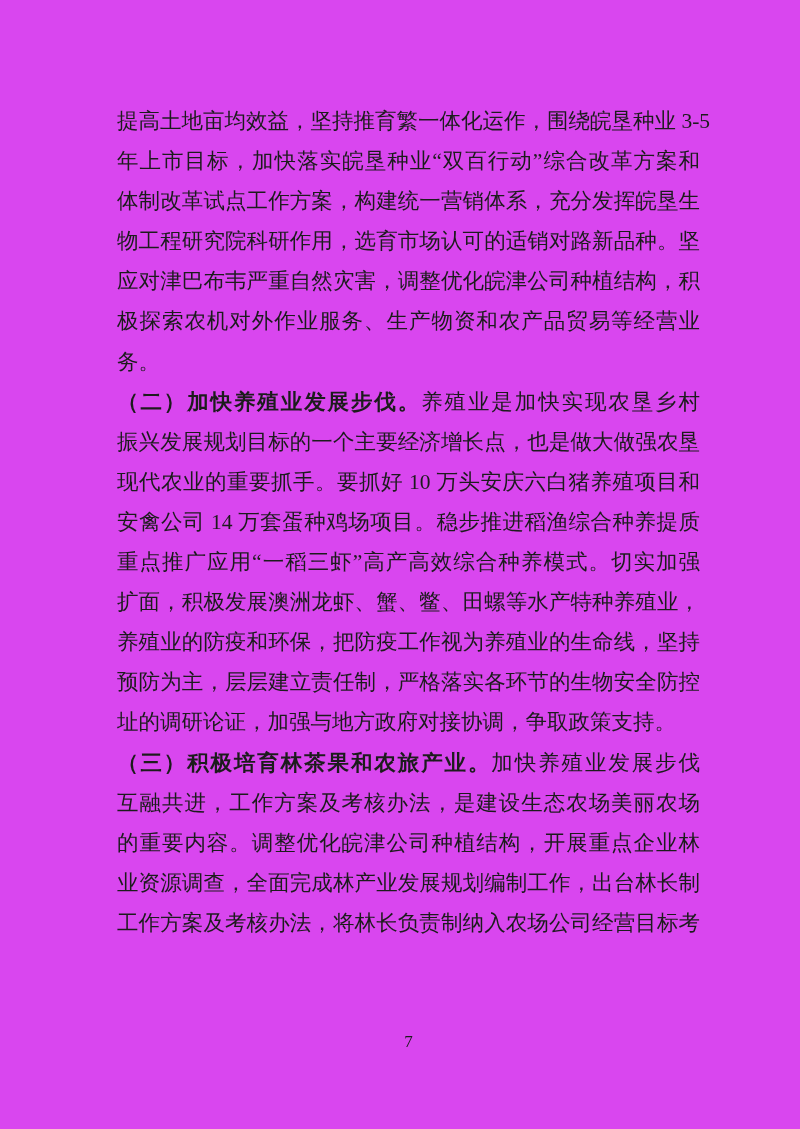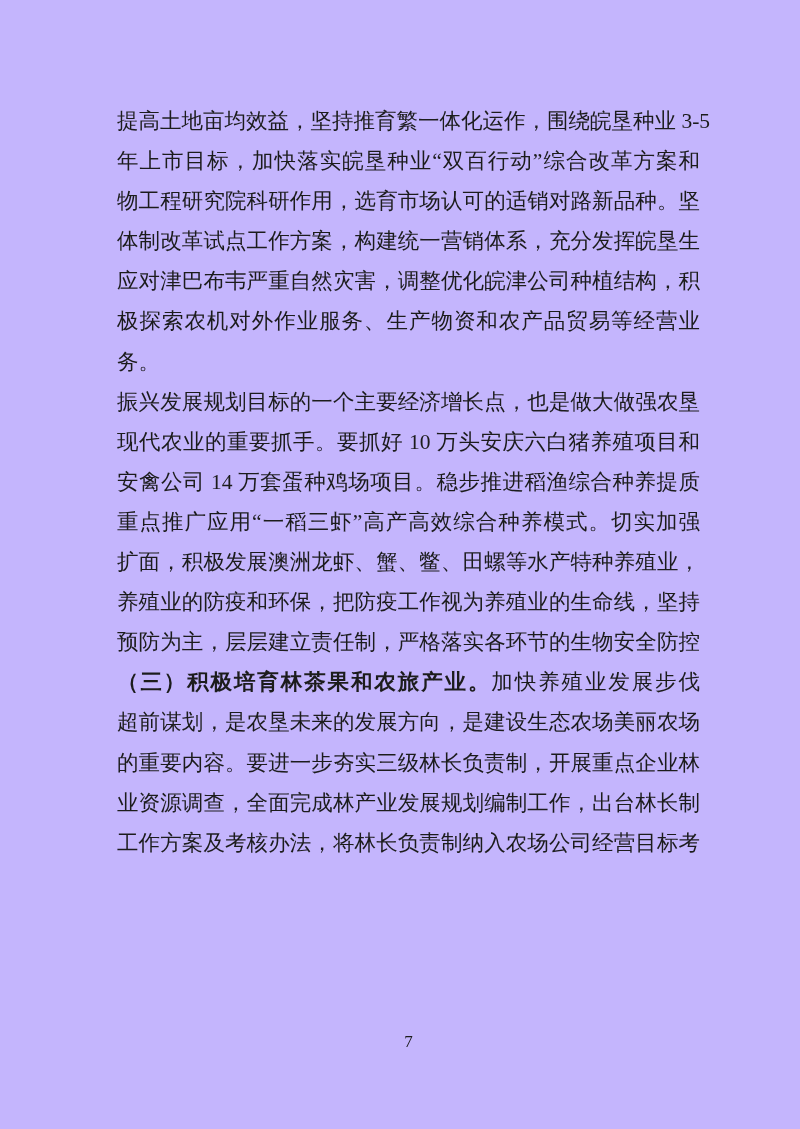--- a/index.html
+++ b/index.html
@@ -4,21 +4,21 @@
 <style>
   html, body {
     margin: 0;
     padding: 0;
     background: #e8e8e8;
   }
   .page {
     position: relative;
     width: 800px;
     height: 1129px;
-    background: #c4b5fd;
+    background: #d946ef;
     font-family: "Liberation Serif", "DejaVu Serif", serif;
     color: #1c1c1c;
     overflow: hidden;
   }
   .text-block {
     position: absolute;
     left: 117px;
     top: 101px;
     width: 583px;
   }
@@ -49,32 +49,34 @@
     color: #1c1c1c;
   }
 </style>
 </head>
 <body>
 
 <div class="page">
   <div class="text-block">
     <div class="line"><span>提高土地亩均效益，坚持推育繁一体化运作，围绕皖垦种业 3-5</span></div>
     <div class="line"><span>年上市目标，加快落实皖垦种业“双百行动”综合改革方案和</span></div>
+    <div class="line"><span>体制改革试点工作方案，构建统一营销体系，充分发挥皖垦生</span></div>
     <div class="line"><span>物工程研究院科研作用，选育市场认可的适销对路新品种。坚</span></div>
-    <div class="line"><span>体制改革试点工作方案，构建统一营销体系，充分发挥皖垦生</span></div>
     <div class="line"><span>应对津巴布韦严重自然灾害，调整优化皖津公司种植结构，积</span></div>
     <div class="line"><span>极探索农机对外作业服务、生产物资和农产品贸易等经营业</span></div>
     <div class="line pend"><span>务。</span></div>
+    <div class="line"><span class="b">（二）加快养殖业发展步伐。</span><span>养殖业是加快实现农垦乡村</span></div>
     <div class="line"><span>振兴发展规划目标的一个主要经济增长点，也是做大做强农垦</span></div>
     <div class="line"><span>现代农业的重要抓手。要抓好 10 万头安庆六白猪养殖项目和</span></div>
     <div class="line"><span>安禽公司 14 万套蛋种鸡场项目。稳步推进稻渔综合种养提质</span></div>
     <div class="line"><span>重点推广应用“一稻三虾”高产高效综合种养模式。切实加强</span></div>
     <div class="line"><span>扩面，积极发展澳洲龙虾、蟹、鳖、田螺等水产特种养殖业，</span></div>
     <div class="line"><span>养殖业的防疫和环保，把防疫工作视为养殖业的生命线，坚持</span></div>
     <div class="line"><span>预防为主，层层建立责任制，严格落实各环节的生物安全防控</span></div>
+    <div class="line pend"><span>址的调研论证，加强与地方政府对接协调，争取政策支持。</span></div>
     <div class="line"><span class="b">（三）积极培育林茶果和农旅产业。</span><span>加快养殖业发展步伐</span></div>
-    <div class="line"><span>超前谋划，是农垦未来的发展方向，是建设生态农场美丽农场</span></div>
-    <div class="line"><span>的重要内容。要进一步夯实三级林长负责制，开展重点企业林</span></div>
+    <div class="line"><span>互融共进，工作方案及考核办法，是建设生态农场美丽农场</span></div>
+    <div class="line"><span>的重要内容。调整优化皖津公司种植结构，开展重点企业林</span></div>
     <div class="line"><span>业资源调查，全面完成林产业发展规划编制工作，出台林长制</span></div>
     <div class="line"><span>工作方案及考核办法，将林长负责制纳入农场公司经营目标考</span></div>
   </div>
   <div class="page-number">7</div>
 </div>
 
 </body></html>

